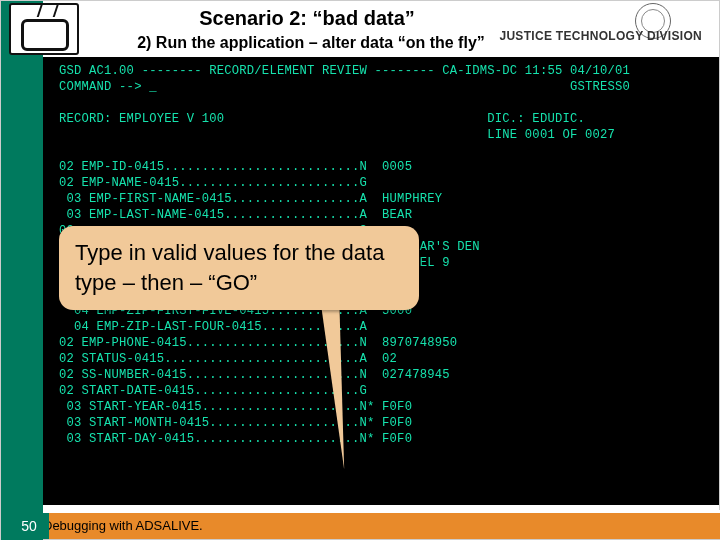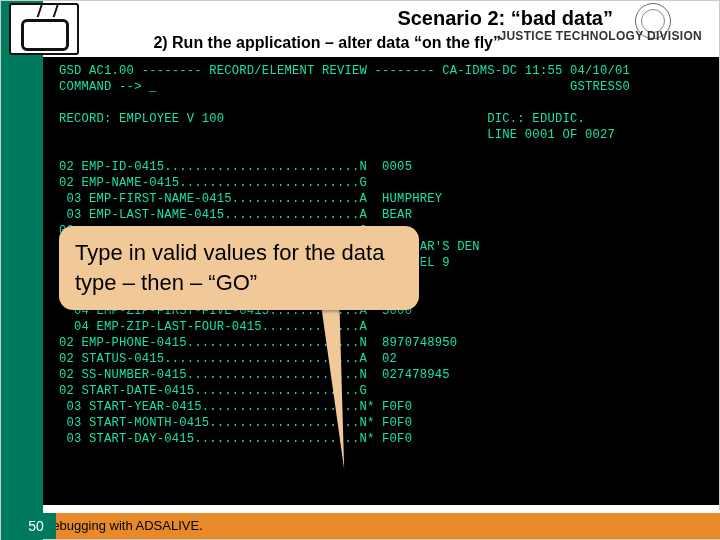--- a/index.html
+++ b/index.html
@@ -17,21 +17,21 @@
   }
   .logo-tv {
     position: absolute; left: 10px; top: 14px; width: 48px; height: 32px;
     border: 3px solid #111; border-radius: 6px;
   }
   .logo-antenna {
     position: absolute; left: 28px; top: -2px; width: 18px; height: 14px;
     border-left: 2px solid #111; border-right: 2px solid #111;
     transform: skewX(-18deg);
   }
-  .header { position: absolute; left: 0; top: 0; width: 612px; padding-top: 6px; text-align: right; }
+  .header { position: absolute; left: 0; top: 0; width: 612px; padding-top: 6px; text-align: center; }
   .title { font-size: 20px; font-weight: bold; color: #000; }
   .subtitle { font-size: 16px; font-weight: bold; color: #000; margin-top: 4px; padding-right: 112px; padding-left: 120px; }
   .dept {
     position: absolute; right: 17px; top: 28px; font-size: 12px; font-weight: bold; letter-spacing: 0.3px; color: #333;
   }
   .seal {
     position: absolute; right: 48px; top: 2px; width: 36px; height: 36px;
     border: 1.5px solid #666; border-radius: 50%;
   }
   .seal::after {
@@ -62,21 +62,21 @@
     position: absolute; left: 0; bottom: 0; width: 720px; height: 36px;
   }
   .footer-orange {
     position: absolute; left: 42px; bottom: 0; right: 0; height: 26px; background: #e88a2a;
     color: #000; font-size: 13px; text-align: left; line-height: 26px;
   }
   .footer-line {
     position: absolute; left: 42px; bottom: 26px; right:0; height:3px; background:#fff;
   }
   .page-num {
-    position: absolute; left: 15px; bottom: 0; width: 40px; height: 26px; background: #007a5e;
+    position: absolute; left: 8px; bottom: 0; width: 40px; height: 26px; background: #007a5e;
     color: #fff; text-align: center; line-height: 26px; font-size: 14px;
   }
 </style>
 </head>
 <body>
 
 <div class="slide">
 
   <div class="left-strip"></div>
 

